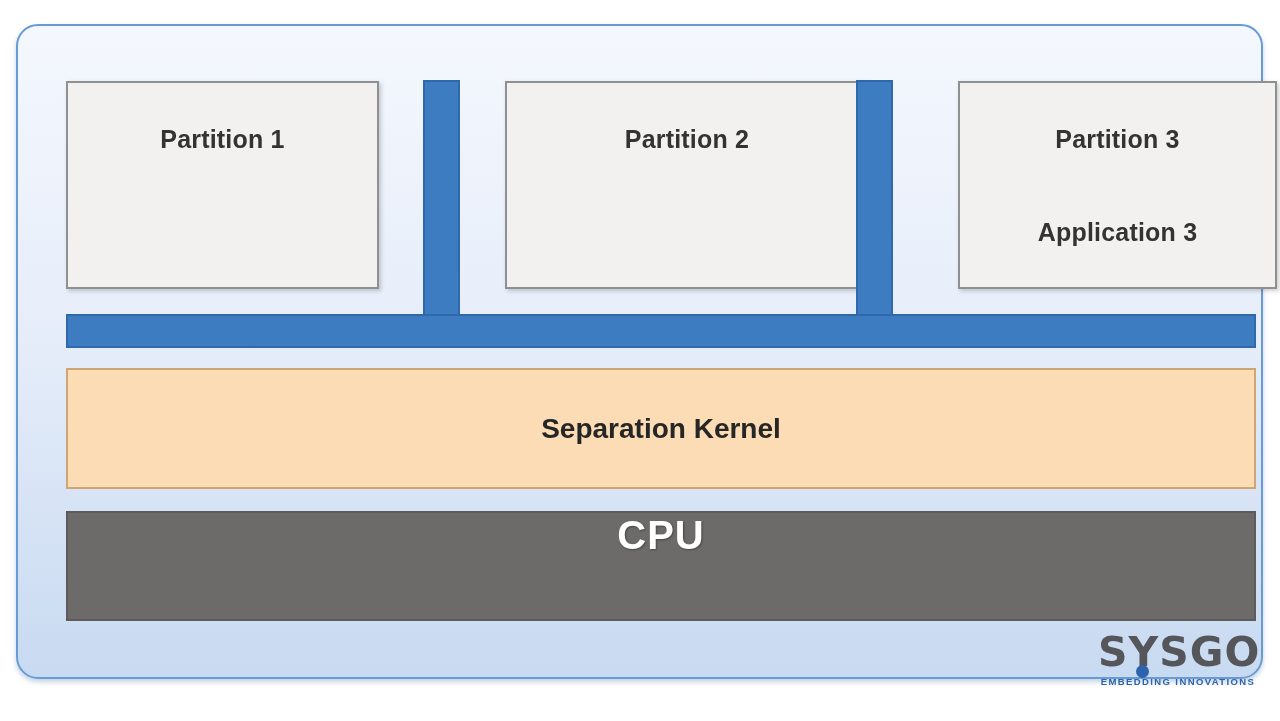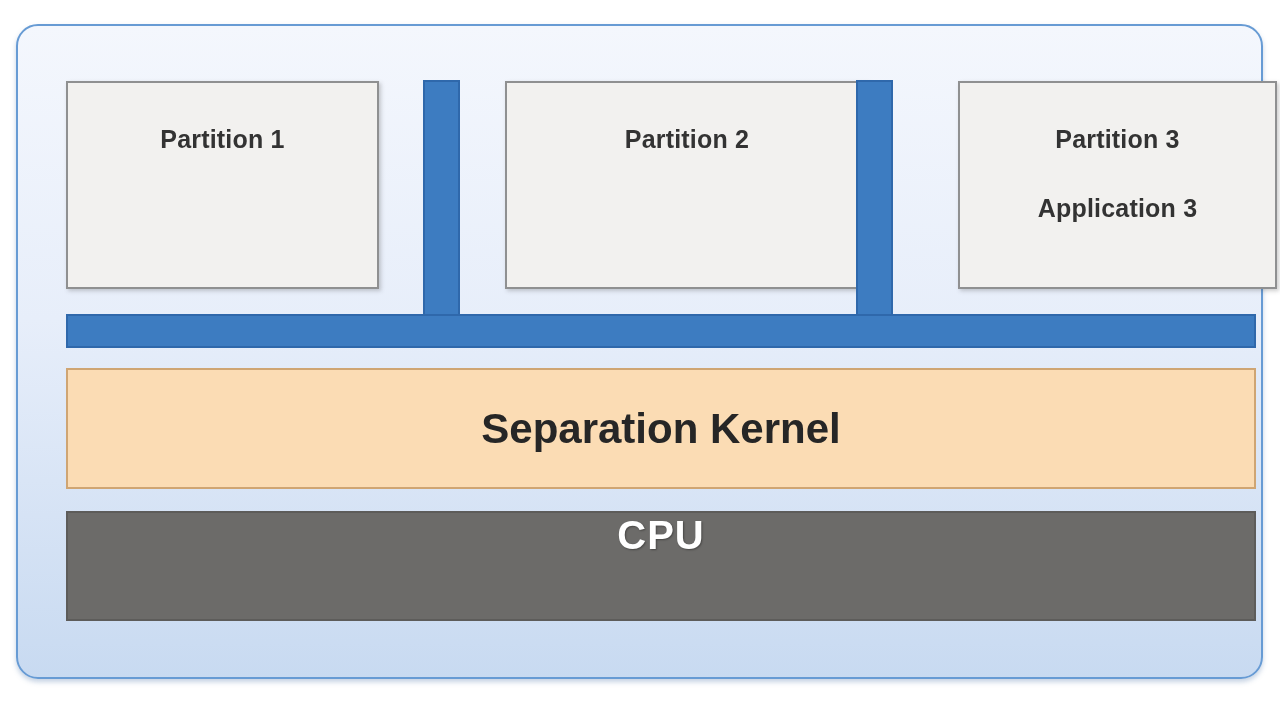--- a/index.html
+++ b/index.html
@@ -33,21 +33,21 @@
     height: 208px;
     background: #f2f1ef;
     border: 2px solid #8f9091;
     box-shadow: 2px 2px 4px rgba(60,60,60,0.25);
     box-sizing: border-box;
     display: flex;
     flex-direction: column;
     align-items: center;
     justify-content: flex-start;
     padding-top: 42px;
-    gap: 40px;
+    gap: 64px;
   }
   .partition .line {
     font-size: 25px;
     font-weight: 700;
     color: #333333;
     letter-spacing: 0.2px;
   }
   .p1 { left: 48px;  width: 313px; }
   .p2 { left: 487px; width: 364px; }
   .p3 { left: 916px; width: 319px; margin-left: 24px; }
@@ -83,21 +83,21 @@
     width: 1190px;
     height: 121px;
     background: #fbdcb4;
     border: 2px solid #cfa573;
     box-sizing: border-box;
     display: flex;
     align-items: center;
     justify-content: center;
   }
   .kernel .label {
-    font-size: 42px;
+    font-size: 28px;
     font-weight: 700;
     color: #262626;
     text-align: right;
   }
 
   .cpu {
     position: absolute;
     left: 48px;
     top: 485px;
     width: 1190px;
@@ -175,15 +175,20 @@
     <div class="hbar"></div>
 
     <div class="kernel">
       <div class="label">Separation Kernel</div>
     </div>
 
     <div class="cpu">
       <div class="label">CPU</div>
     </div>
 
+    <div class="logo">
+      <div class="word">SYSGO</div>
+      <span class="dot"></span>
+      <div class="tagline">EMBEDDING INNOVATIONS</div>
+    </div>
 
   </div>
 </div>
 
 </body></html>

